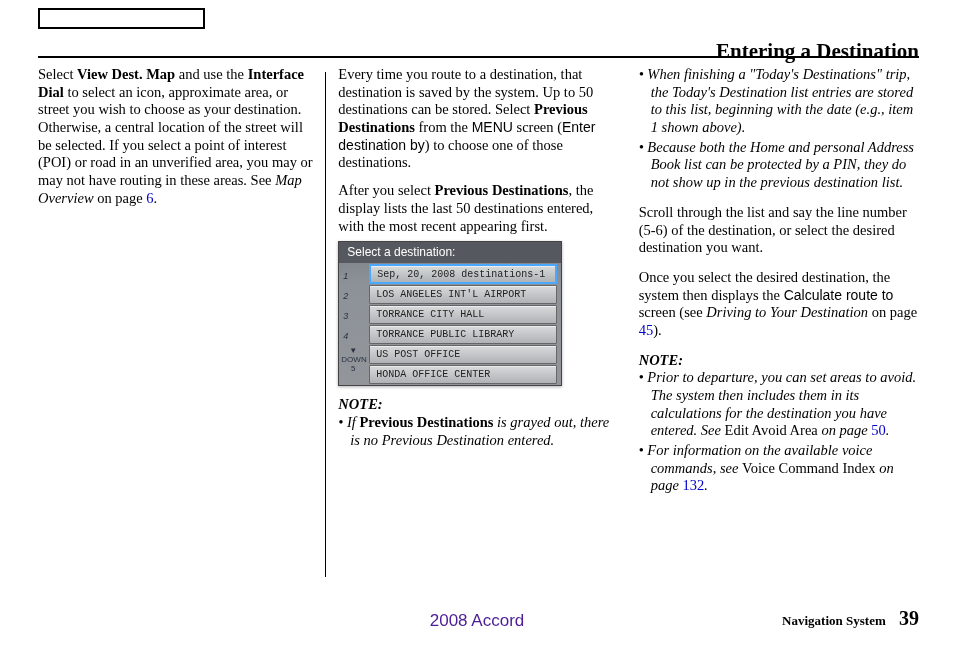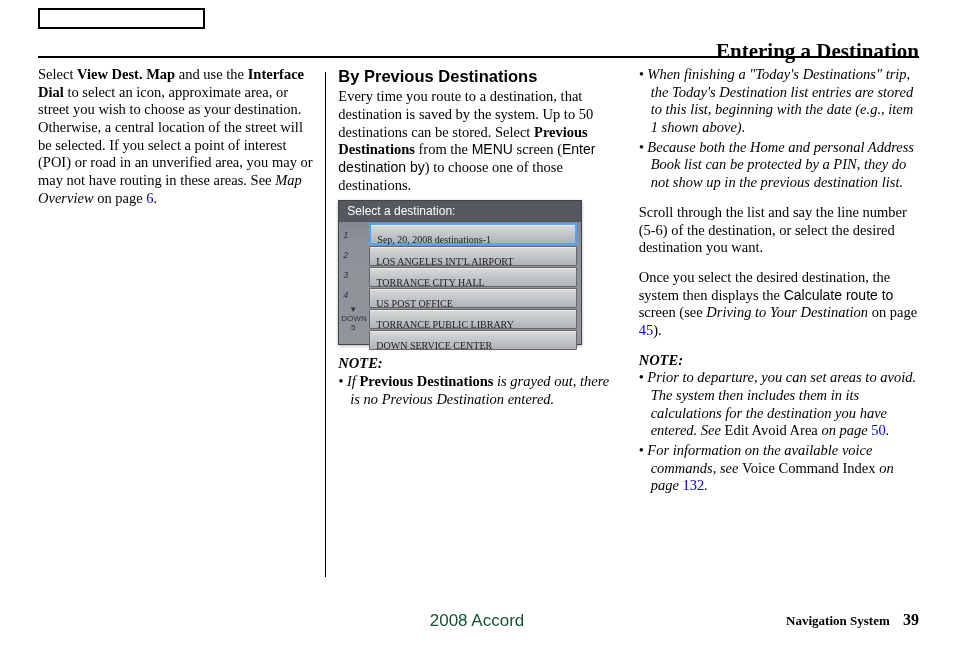--- a/index.html
+++ b/index.html
@@ -66,21 +66,21 @@
   ul li { padding-left: 12px; text-indent: -12px; margin-bottom: 2px; }
   ul li::before { content: "• "; }
   .col-divider {
     position: absolute;
     left: 325px;
     top: 72px;
     bottom: 75px;
     border-left: 1px solid #000;
   }
   .screenshot {
-    width: 244px;
+    width: 224px;
     height: 145px;
     background: linear-gradient(to bottom, #7a7f85 0%, #8d9298 30%, #92969b 100%);
     border: 1px solid #444;
     margin: 6px 0 10px 0;
     position: relative;
     box-shadow: 0 1px 3px rgba(0,0,0,0.3);
   }
   .sc-header {
     color: #fff;
     font-family: Arial, sans-serif;
@@ -94,24 +94,24 @@
     left: 30px;
     right: 4px;
     bottom: 4px;
   }
   .sc-row {
     height: 19px;
     background: linear-gradient(to bottom, #d8dadb 0%, #b0b3b6 100%);
     border: 1px solid #666;
     border-radius: 1px;
     margin-bottom: 1px;
-    font-family: Liberation Serif, serif;
+    font-family: Liberation Mono, monospace;
     font-size: 10px;
     color: #222;
-    padding: 9px 6px;
+    padding: 3px 6px;
     box-shadow: inset 0 1px 0 rgba(255,255,255,0.5);
   }
   .sc-row.sel { border: 2px solid #4aa8ff; height: 20px; }
   .sc-nums {
     position: absolute;
     left: 4px;
     top: 24px;
     color: #2a3140;
     font-family: Arial, sans-serif;
     font-size: 9px;
@@ -131,73 +131,75 @@
     line-height: 9px;
     font-family: Arial, sans-serif;
   }
   .footer-model {
     position: absolute;
     bottom: 20px;
     left: 50%;
     transform: translateX(-50%);
     font-family: Arial, Helvetica, sans-serif;
     font-size: 17px;
-    color: #14532d;
+    color: #4c1d95;
     text-align: center;
   }
   .footer-right {
     position: absolute;
     bottom: 22px;
     right: 35px;
     font-family: 'Times New Roman', serif;
     font-size: 13px;
     font-weight: bold;
   }
-  .footer-right .pn { font-size: 16px; margin-left: 10px; }
+  .footer-right .pn { font-size: 20px; margin-left: 10px; }
 </style>
 </head>
 <body>
 
 <div class="search-box"></div>
 
 <div class="page-title">Entering a Destination</div>
 <div class="title-rule"></div>
 
 <div class="col-divider"></div>
 
 <div class="columns">
 
   <div class="col">
     <p>
       <span>Select </span><span class="bold">View Dest. Map</span><span> and use the </span><span class="bold">Interface Dial</span><span> to select an icon, approximate area, or street you wish to choose as your destination. Otherwise, a central location of the street will be selected. If you select a point of interest (POI) or road in an unverified area, you may or may not have routing in these areas. See </span><span class="ital">Map Overview</span><span> on page </span><span class="link">6</span><span>.</span>
     </p>
   </div>
 
   <div class="col">
-    <div class="section-head">By Previous Destinations</div>
     <p>
       <span>Every time you route to a destination, that destination is saved by the system. Up to 50 destinations can be stored. Select </span><span class="bold">Previous Destinations</span><span> from the </span><span class="sans">MENU</span><span> screen (</span><span class="sans">Enter destination by</span><span>) to choose one of those destinations.</span>
+    </p>
+    <p style="margin-top:10px">
+      <span>After you select </span><span class="bold">Previous Destinations</span><span>, the display lists the last 50 destinations entered, with the most recent appearing first.</span>
     </p>
 
     <div class="screenshot">
       <div class="sc-header">Select a destination:</div>
       <div class="sc-nums">
         <div>1</div>
           <div>2</div>
           <div>3</div>
           <div>4</div>
       </div>
       <div class="sc-down">▼<br>DOWN 5</div>
       <div class="sc-list">
         <div class="sc-row sel">Sep, 20, 2008 destinations-1</div>
         <div class="sc-row">LOS ANGELES INT'L AIRPORT</div>
         <div class="sc-row">TORRANCE CITY HALL</div>
+        <div class="sc-row">TORRANCE PUBLIC LIBRARY</div>
         <div class="sc-row">US POST OFFICE</div>
-        <div class="sc-row">TORRANCE PUBLIC LIBRARY</div>
-        <div class="sc-row">DOWN SERVICE CENTER</div>
+        <div class="sc-row">HONDA OFFICE CENTER</div>
       </div>
     </div>
 
     <div class="note-head">NOTE:</div>
     <ul>
       <li class="ital">
         <span>If </span><span class="bold" style="font-style:normal">Previous Destinations</span><span> is grayed out, there is no Previous Destination entered.</span>
       </li>
     </ul>
   </div>

